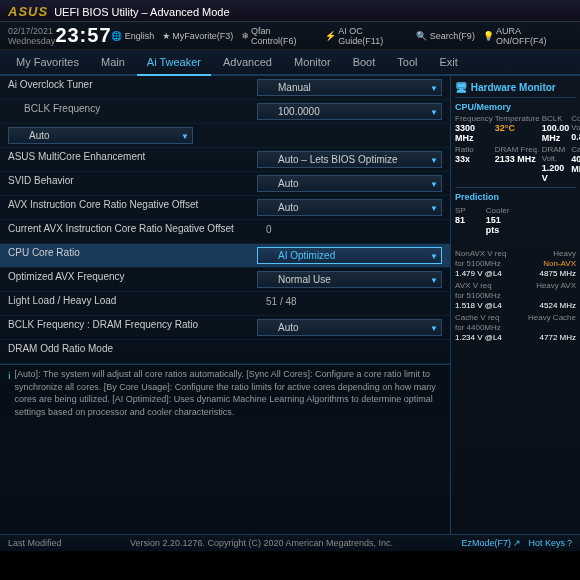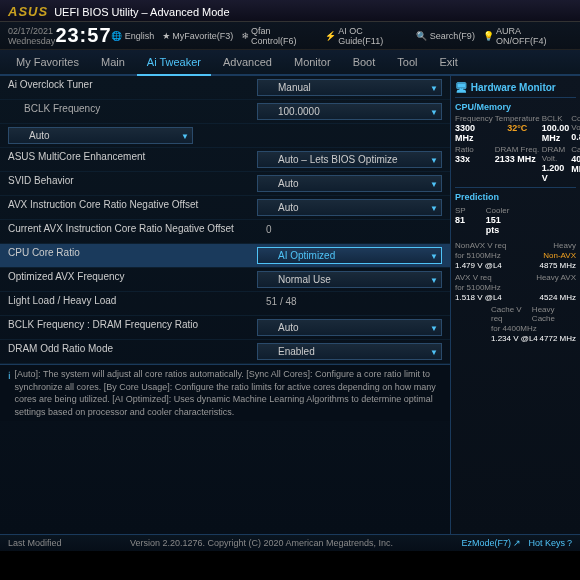--- a/index.html
+++ b/index.html
@@ -207,21 +207,20 @@
       color: #888;
       font-size: 8px;
     }
     .sidebar-cell-value {
       color: #fff;
       font-size: 9px;
       font-weight: bold;
     }
     .sidebar-cell-value.highlight {
       color: #f0a020;
-      text-align: center;
     }
     .sidebar-divider {
       border: none;
       border-top: 1px solid #1a3a5c;
       margin: 4px 0;
     }
     .prediction-section {
       margin-top: 4px;
     }
     .pred-row {
@@ -435,25 +434,20 @@
       <span class="setting-label">BCLK Frequency : DRAM Frequency Ratio</span>
       <div class="setting-value select-wrap">
         <select class="select-box">
           <option>Auto</option>
         </select>
       </div>
     </div>
 
     <div class="setting-row">
       <span class="setting-label">DRAM Odd Ratio Mode</span>
-      <div class="setting-value select-wrap">
-        <select class="select-box">
-          <option>Enabled</option>
-        </select>
-      </div>
     </div>
 
     <div class="info-bar">
       <span class="info-icon">ℹ</span>
       <span class="info-text">[Auto]: The system will adjust all core ratios automatically.
 [Sync All Cores]: Configure a core ratio limit to synchronize all cores.
 [By Core Usage]: Configure the ratio limits for active cores depending on how many cores are being utilized.
 [AI Optimized]: Uses dynamic Machine Learning Algorithms to determine optimal settings based on processor and cooler characteristics.</span>
     </div>
   </div>
@@ -510,21 +504,21 @@
         <div>
           <div class="sidebar-cell-label">SP</div>
           <div class="sidebar-cell-value">81</div>
         </div>
         <div>
           <div class="sidebar-cell-label">Cooler</div>
           <div class="sidebar-cell-value">151 pts</div>
         </div>
       </div>
 
-      <div style="margin-top:6px;">
+      <div style="margin-top:14px;">
         <div class="pred-row">
           <span class="pred-label">NonAVX V req</span>
           <span class="pred-label">Heavy</span>
         </div>
         <div class="pred-row">
           <span class="pred-label">for 5100MHz</span>
           <span class="pred-value orange">Non-AVX</span>
         </div>
         <div class="pred-row">
           <span class="pred-value">1.479 V @L4</span>
@@ -539,21 +533,21 @@
         </div>
         <div class="pred-row">
           <span class="pred-label">for 5100MHz</span>
         </div>
         <div class="pred-row">
           <span class="pred-value">1.518 V @L4</span>
           <span class="pred-value">4524 MHz</span>
         </div>
       </div>
 
-      <div style="margin-top:3px;margin-left:36px;">
+      <div style="margin-top:3px;">
         <div class="pred-row">
           <span class="pred-label">Cache V req</span>
           <span class="pred-label">Heavy Cache</span>
         </div>
         <div class="pred-row">
           <span class="pred-label">for 4400MHz</span>
         </div>
         <div class="pred-row">
           <span class="pred-value">1.234 V @L4</span>
           <span class="pred-value">4772 MHz</span>

